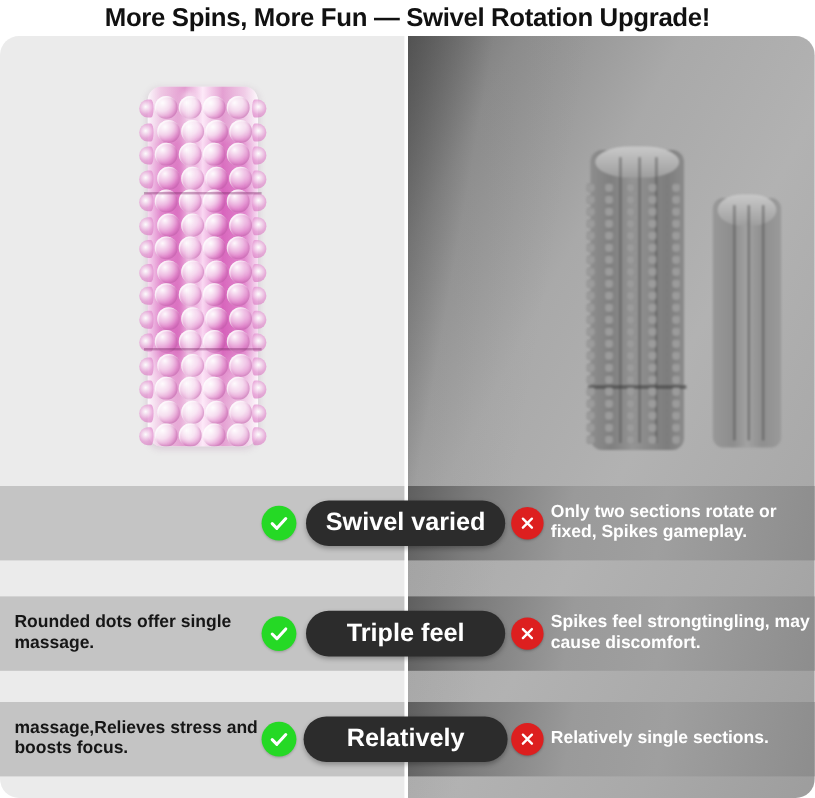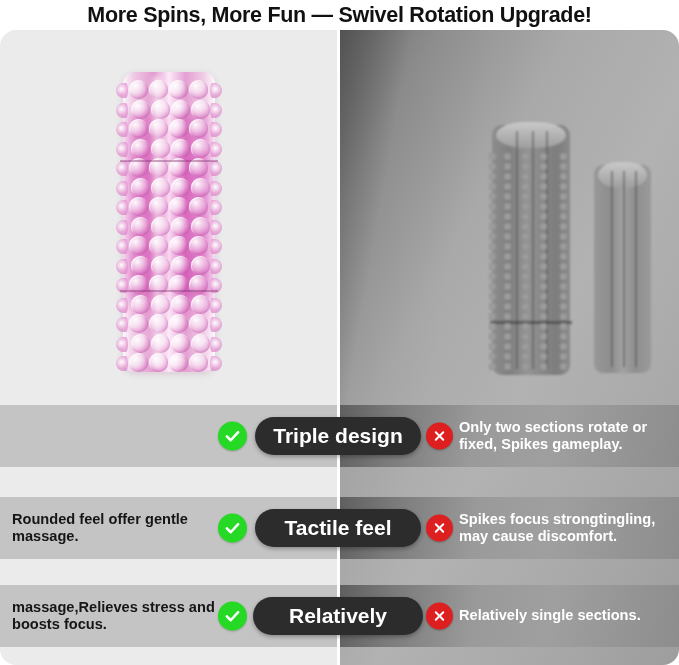--- a/index.html
+++ b/index.html
@@ -434,42 +434,42 @@
       </div>
       <div class="gutter"></div>
       <div class="half half-r">
         <div class="cross">
           <svg viewBox="0 0 24 24">
               <path d="M6 6 L18 18 M18 6 L6 18" fill="none" stroke="#ffffff" stroke-width="3.2" stroke-linecap="round"></path>
             </svg>
         </div>
         <div class="con-text">Only two sections rotate or fixed, Spikes gameplay.</div>
       </div>
-      <div class="pill">Triple design</div>
+      <div class="pill">Swivel varied</div>
     </div>
 
     <div class="row row2">
       <div class="half half-l">
-        <div class="pro-text">Rounded feel offer gentle massage.</div>
+        <div class="pro-text">Rounded dots offer single massage.</div>
         <div class="check">
           <svg viewBox="0 0 24 24">
               <path d="M4 12.5 L9.5 18 L20 6.5" fill="none" stroke="#ffffff" stroke-width="3.6" stroke-linecap="round" stroke-linejoin="round"></path>
             </svg>
         </div>
       </div>
       <div class="gutter"></div>
       <div class="half half-r">
         <div class="cross">
           <svg viewBox="0 0 24 24">
               <path d="M6 6 L18 18 M18 6 L6 18" fill="none" stroke="#ffffff" stroke-width="3.2" stroke-linecap="round"></path>
             </svg>
         </div>
-        <div class="con-text">Spikes focus strongtingling, may cause discomfort.</div>
-      </div>
-      <div class="pill">Tactile feel</div>
+        <div class="con-text">Spikes feel strongtingling, may cause discomfort.</div>
+      </div>
+      <div class="pill">Triple feel</div>
     </div>
 
     <div class="row row3">
       <div class="half half-l">
         <div class="pro-text">massage,Relieves stress and boosts focus.</div>
         <div class="check">
           <svg viewBox="0 0 24 24">
               <path d="M4 12.5 L9.5 18 L20 6.5" fill="none" stroke="#ffffff" stroke-width="3.6" stroke-linecap="round" stroke-linejoin="round"></path>
             </svg>
         </div>

